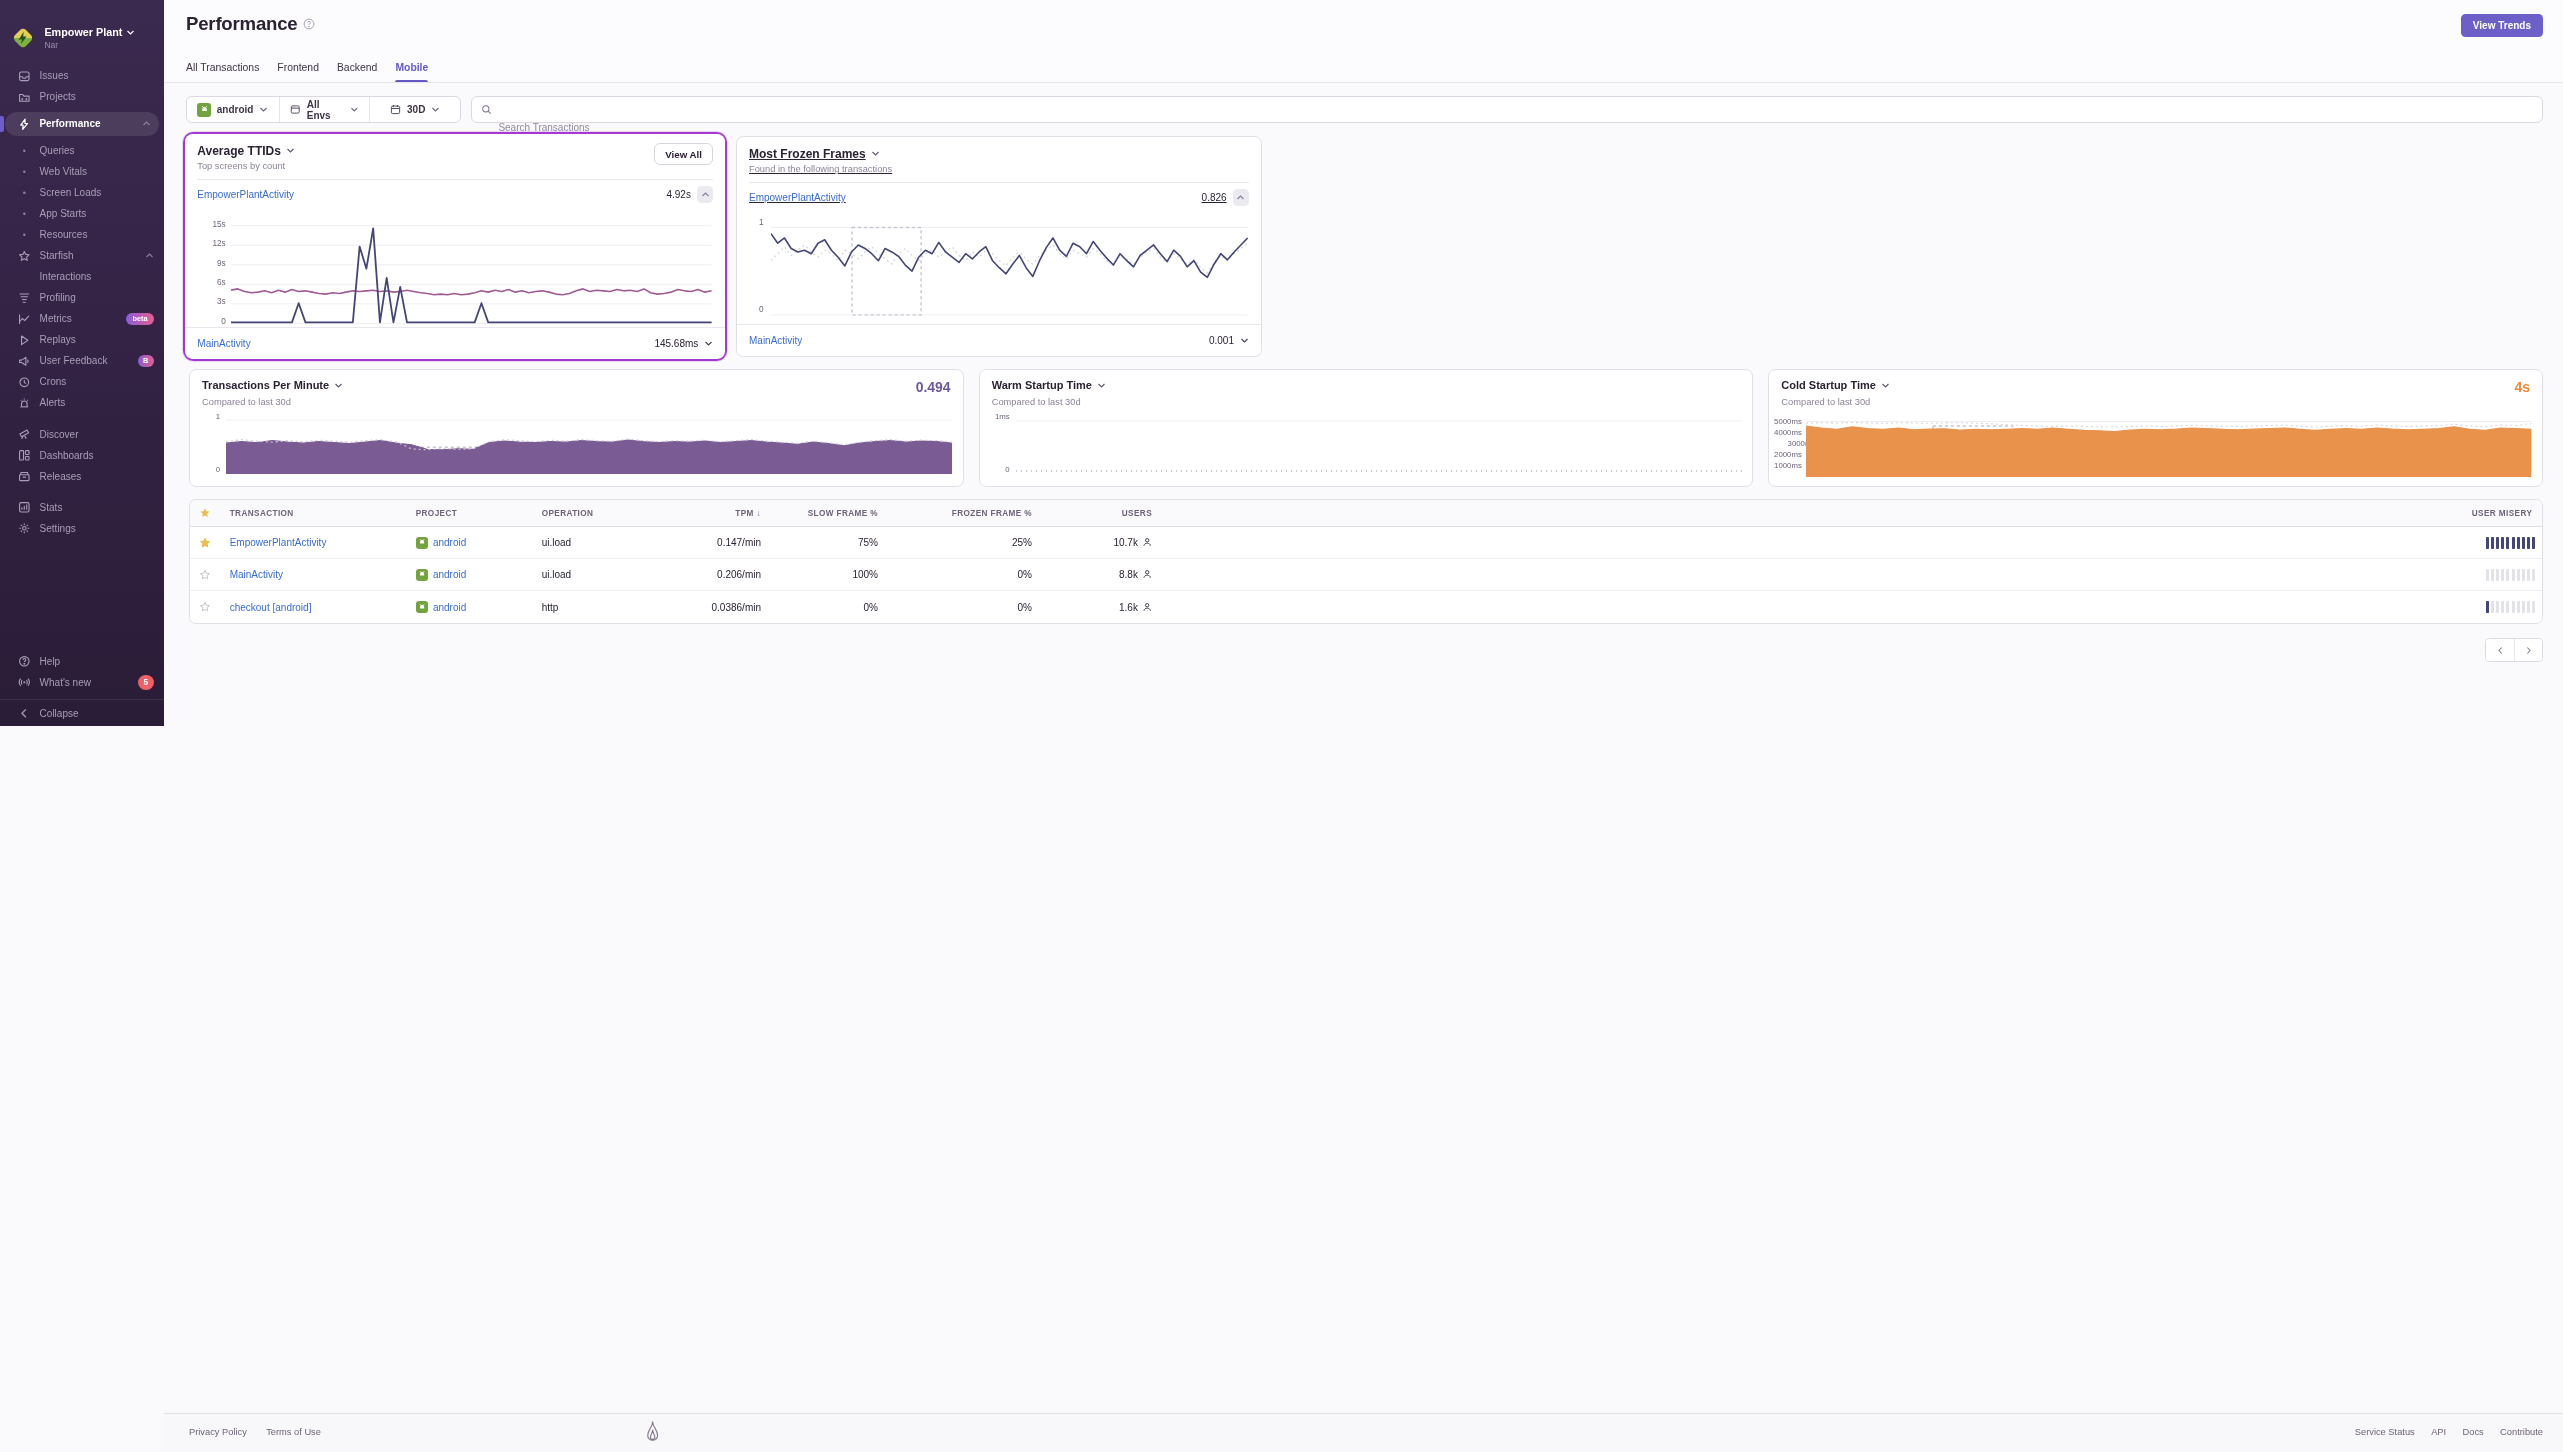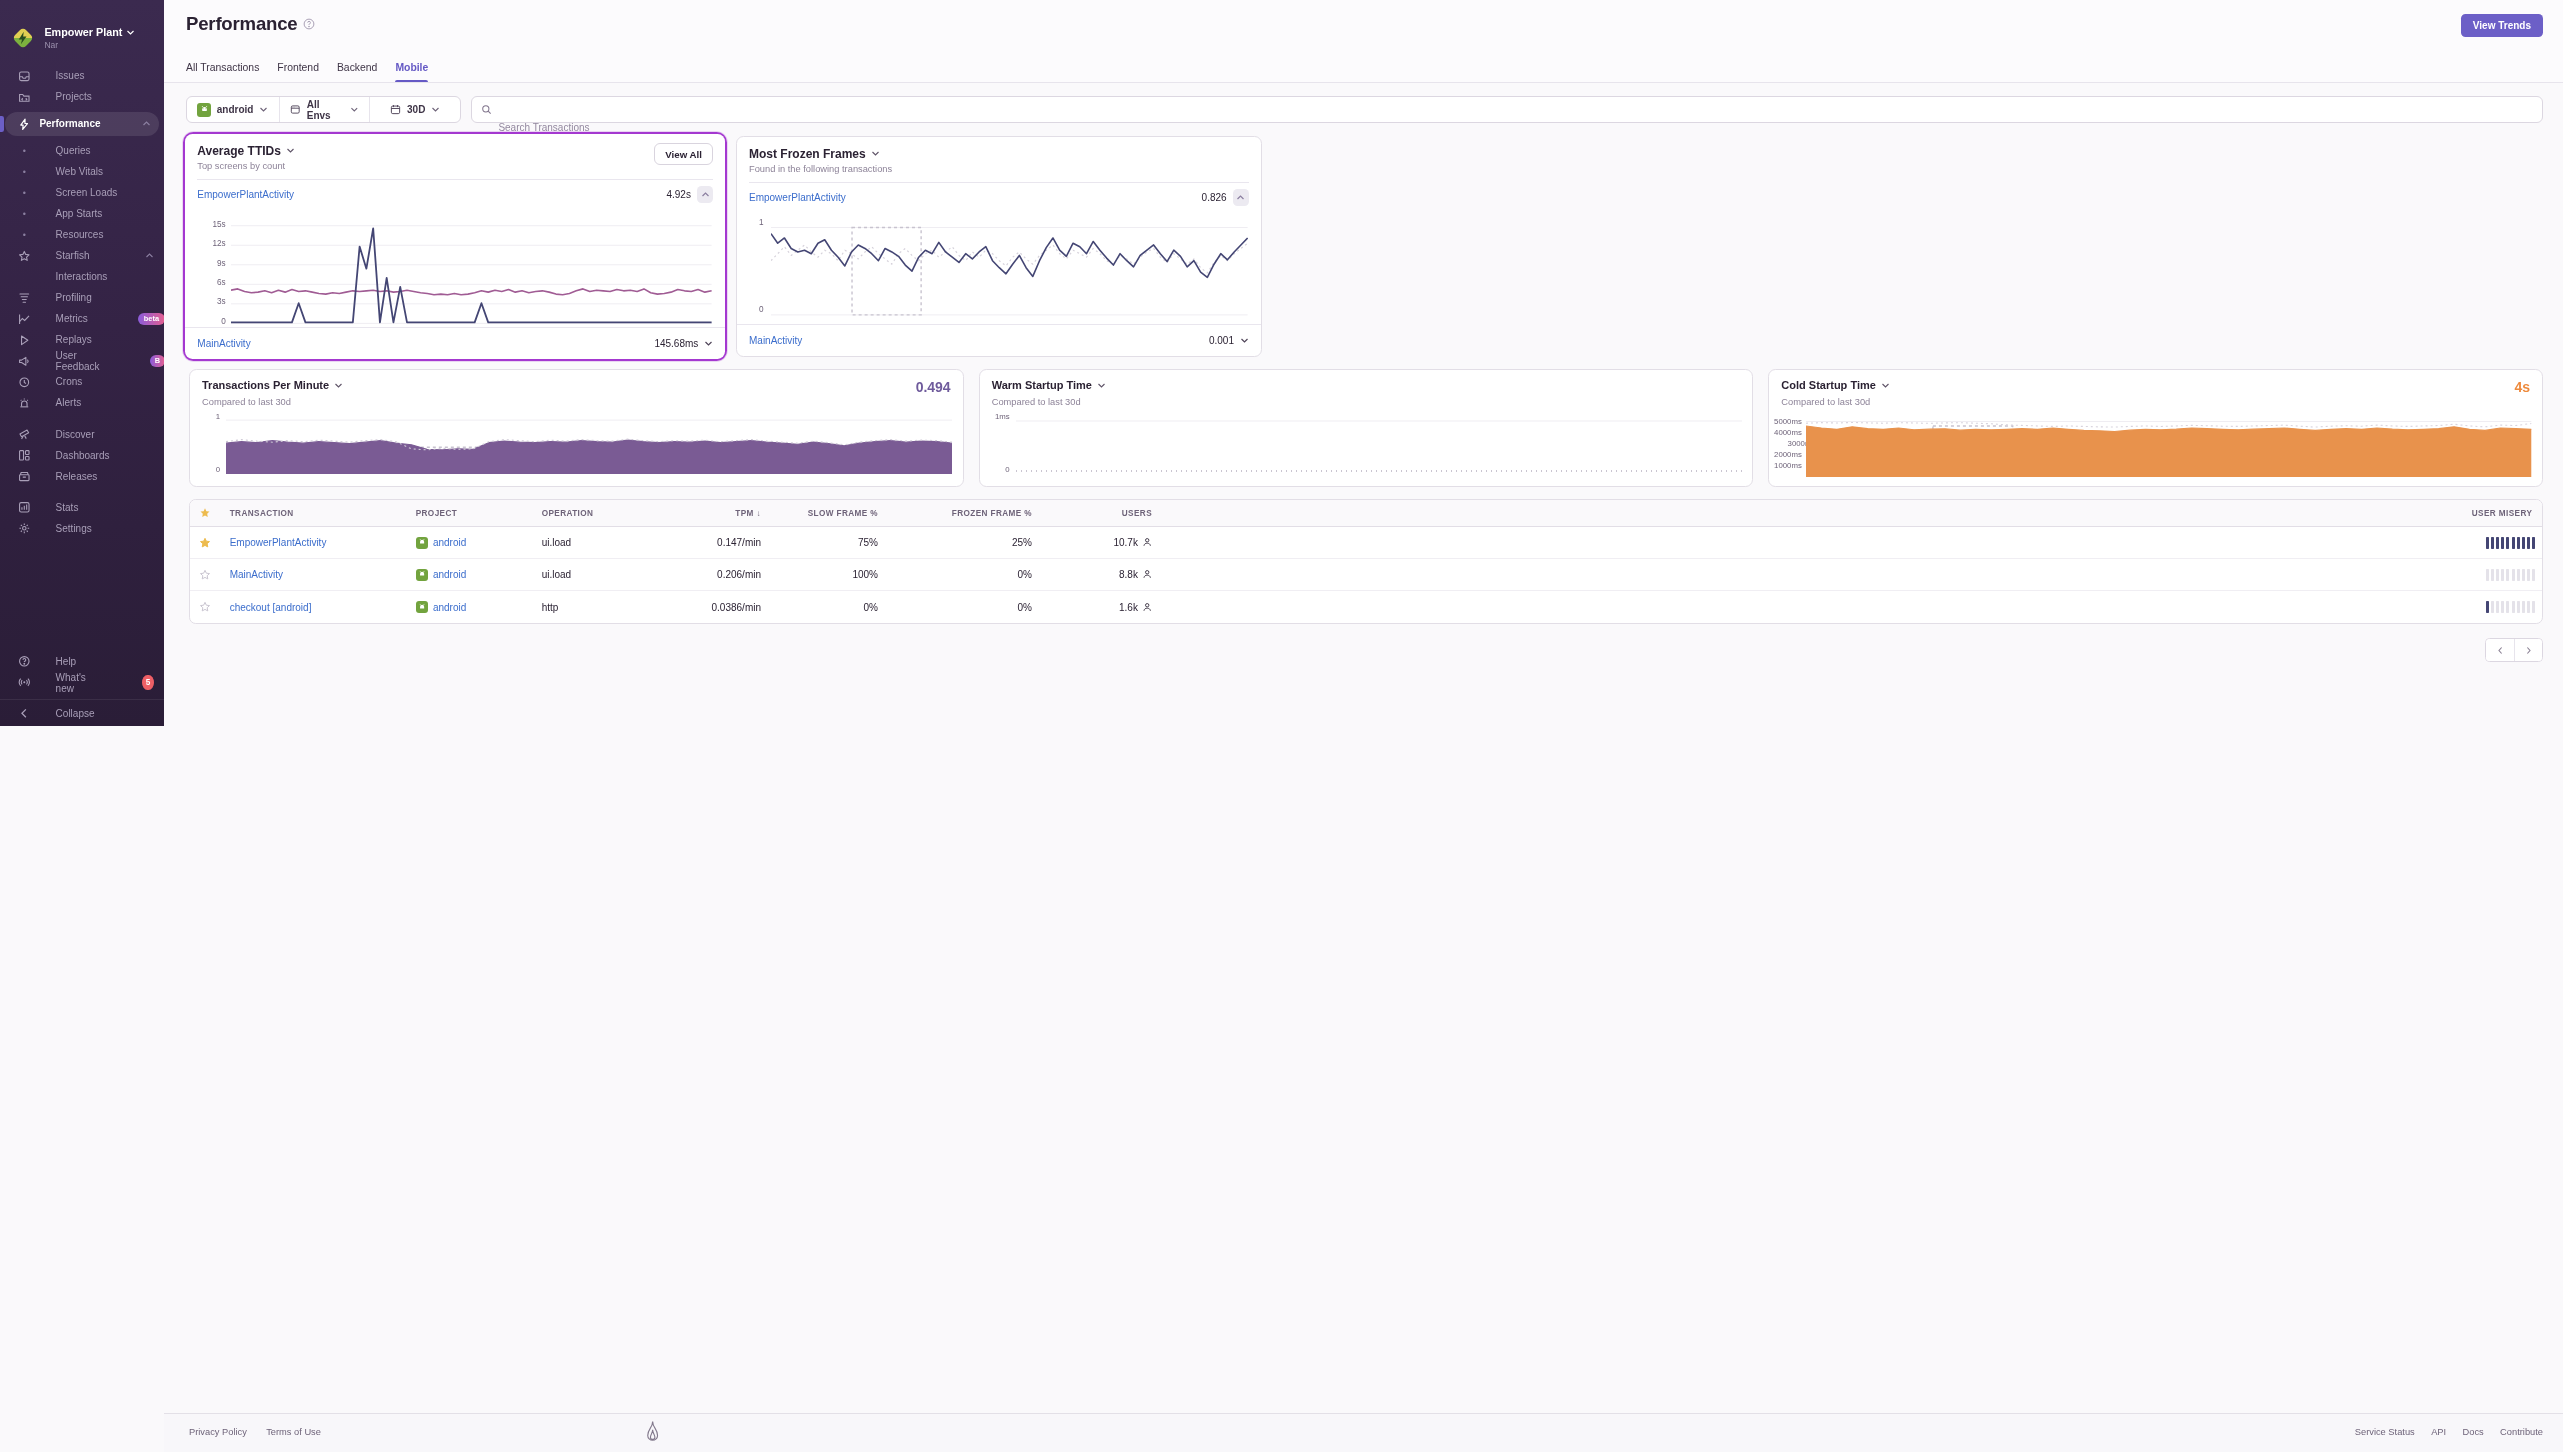--- a/index.html
+++ b/index.html
@@ -7,21 +7,21 @@
     font-family:"Liberation Sans", sans-serif;color:#2b2233;}
   svg{display:block;}
   
   .sidebar{position:absolute;left:0;top:0;width:164px;height:726px;
     background:linear-gradient(180deg,#3b2a4f 0%,#342345 45%,#2a1d37 100%);color:#a99fb8;}
   .org{display:flex;align-items:center;gap:7.4px;padding:12px 10.4px 7.4px 9px;cursor:pointer;margin-top:12px;}
   .org-logo{width:28px;height:28px;flex:0 0 28px;}
   .org-name{color:#fff;font-weight:700;font-size:10.8px;display:flex;align-items:center;gap:3.7px;}
   .org-sub{font-size:8.5px;color:#9c91ad;margin-top:1.5px;}
   .nav{margin-top:6px;}
-  .nav-item,.nav-sub{display:flex;align-items:center;gap:25px;height:21px;padding:0 10.4px 0 18px;
+  .nav-item,.nav-sub{display:flex;align-items:center;gap:9px;height:21px;padding:0 10.4px 0 18px;
     font-size:10px;cursor:pointer;position:relative;}
   .nicon{width:12.6px;height:12.6px;flex:0 0 12.6px;color:#a99fb8;}
   .nav-sub{padding-left:18px;height:21px;}
   .bullet{width:12.6px;text-align:center;color:#8b7fa0;font-size:9px;flex:0 0 12.6px;}
   .nav-gap{height:10.4px;}
   .nav-active-wrap{position:relative;margin:4.5px 5.2px;}
   .active-pill{display:flex;align-items:center;gap:9px;height:24px;padding:0 7.4px 0 12.6px;
     background:rgba(255,255,255,0.10);border-radius:12.6px;color:#fff;font-size:10px;font-weight:600;cursor:pointer;}
   .active-pill .nicon{color:#fff;}
   .edge-indicator{position:absolute;left:-5.2px;top:3.7px;width:3.7px;height:16.4px;background:#6c5fc7;border-radius:0 2.2px 2.2px 0;}
@@ -55,21 +55,21 @@
     height:100%;cursor:pointer;flex:1;justify-content:center;}
   .seg-part + .seg-part{border-left:0.7px solid #e7e4ec;}
   .droid{width:13.4px;height:13.4px;background:#72a33e;border-radius:3px;display:flex;align-items:center;justify-content:center;}
   .ficon{width:11px;height:11px;color:#4f4458;}
   .searchbox{flex:1;display:flex;align-items:center;gap:6.7px;background:#fff;border:0.7px solid #dcd7e1;
     border-radius:6px;height:27px;padding:0 9px;}
   .searchbox input{border:none;outline:none;flex:1;font-family:inherit;font-size:10px;color:#3e3446;background:transparent;margin-top:36px;}
   .searchbox input::placeholder{color:#93889f;}
   .sicon{width:11px;height:11px;color:#80748c;}
   
-  .panel{background:#fff;border:0.7px solid #e2dee6;border-radius:7.4px;position:absolute;}
+  .panel{background:#fff;border:0.7px solid #e2dee6;border-radius:7.4px;position:absolute;text-decoration:underline;}
   .hl-wrap{position:absolute;left:19.3px;top:49px;width:544px;height:229px;border:2.2px solid #a438d0;
     border-radius:10.4px;background:#a438d0;box-shadow:0 0 0 0.7px rgba(164,56,208,.25);}
   .hl-panel{position:relative;width:100%;height:100%;background:#fff;border-radius:7.4px;border:none;}
   .frozen-panel{left:572px;top:53px;width:526px;height:221px;}
   .p-head{position:relative;padding:9.7px 12px 0 12px;}
   .p-title{font-size:12px;font-weight:700;display:flex;align-items:center;gap:5.2px;cursor:pointer;}
   .p-title .chev{color:#5f5468;}
   .p-sub{font-size:9.3px;color:#8d8398;margin-top:3.7px;}
   .btn-secondary{position:absolute;right:12px;top:9px;background:#fff;border:0.7px solid #d9d4de;
     font-family:inherit;font-size:9.7px;font-weight:600;color:#2b2233;padding:4.5px 10.4px;border-radius:6px;cursor:pointer;}

